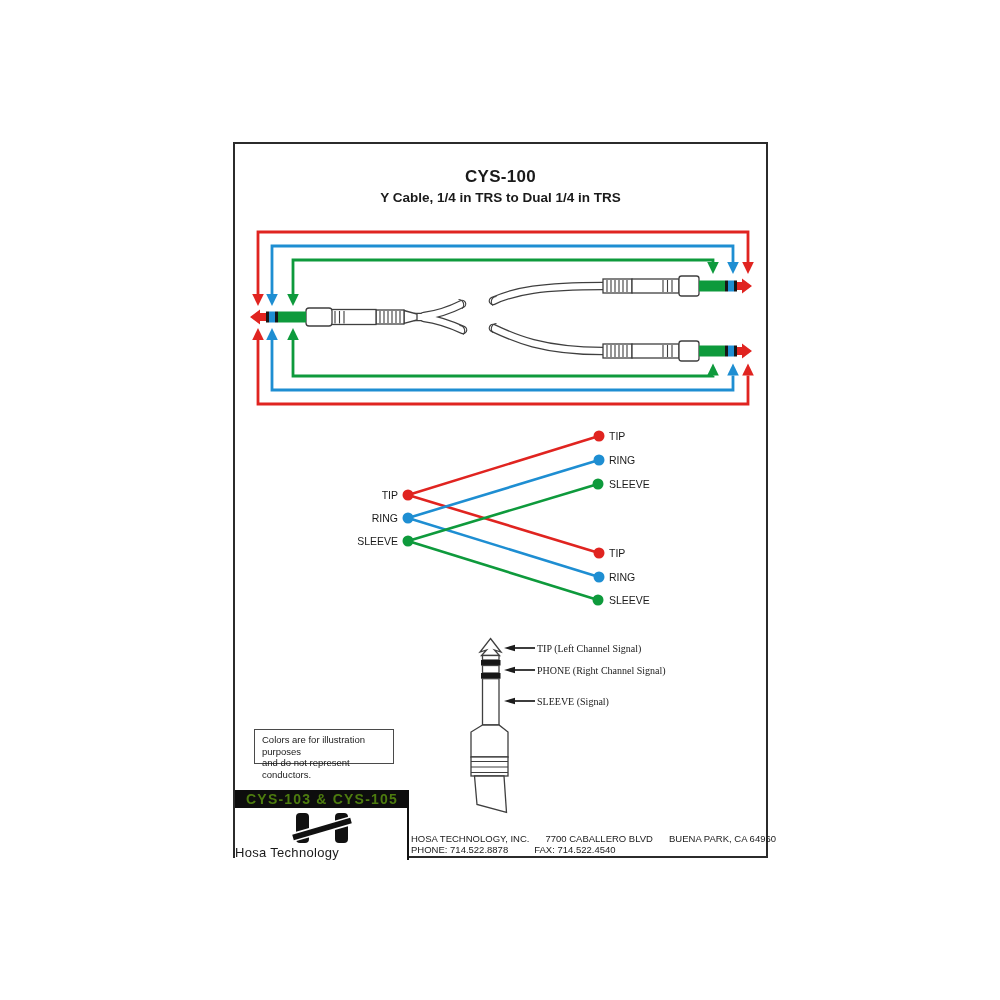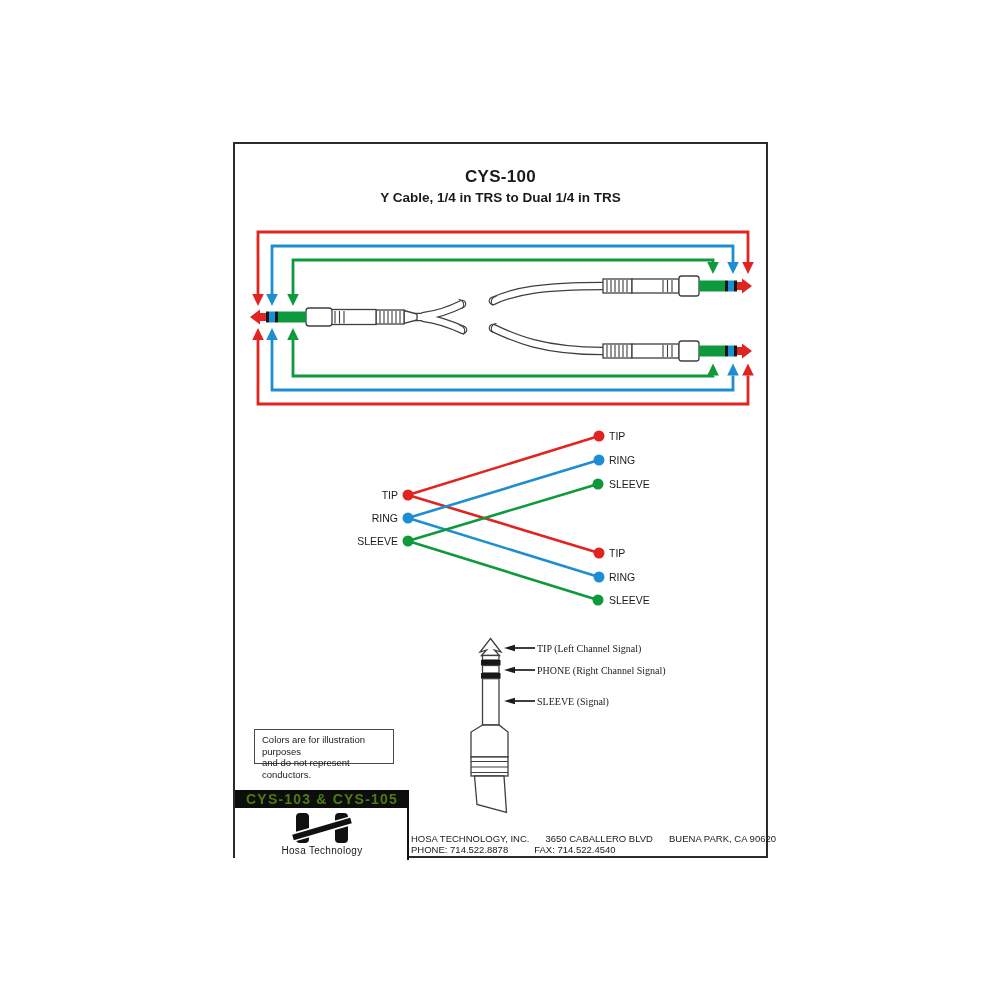--- a/index.html
+++ b/index.html
@@ -25,21 +25,21 @@
   .ahead{fill:#1c1c1c;}
   
   .lab{font-size:10.5px;height:12px;line-height:12px;white-space:nowrap;}
   .lab-r{text-align:right;}
   .conn-lab{font-size:10px;height:13px;line-height:13px;white-space:nowrap;font-family:Liberation Serif, serif;}
   .note{left:19px;top:585px;width:140px;height:35px;border:1px solid #4a4a4a;box-sizing:border-box;
         font-size:9.5px;line-height:11.5px;padding:4px 4px 12px 7px;}
   .models-bar{left:0;top:646px;width:174px;height:18px;background:#0d0d0d;color:#4d7c0f;
         font-weight:bold;font-size:14px;letter-spacing:1.2px;text-align:center;line-height:18px;}
   .logo-box{left:0;top:664px;width:174px;height:52px;background:#fff;border-right:2px solid #111;box-sizing:border-box;}
-  .logo-caption{left:0;top:701px;width:174px;text-align:center;font-size:10px;letter-spacing:.3px;}
+  .logo-caption{left:0;top:701px;width:174px;text-align:left;font-size:13px;letter-spacing:.3px;}
   .footer{left:176px;top:689px;width:357px;font-size:9.5px;}
   .footer-row{display:flex;white-space:nowrap;}
   .footer-row.r1{gap:16px;}
   .footer-row.r2{gap:26px;margin-top:0;}
 </style>
 </head>
 <body>
 
 <div id="frame">
 
@@ -213,22 +213,22 @@
     <rect x="7" y="2" width="13" height="30" rx="4" fill="#111"></rect>
     <rect x="46" y="2" width="13" height="30" rx="4" fill="#111"></rect>
     <line x1="0" y1="27.5" x2="66" y2="8.5" stroke="#fff" stroke-width="9"></line>
     <line x1="4" y1="26.5" x2="62" y2="9.5" stroke="#111" stroke-width="5.5"></line>
   </svg>
   <div class="abs logo-caption">Hosa Technology</div>
 
   <div class="abs footer">
     <div class="footer-row r1">
       <span>HOSA TECHNOLOGY, INC.</span>
-      <span>3650 CABALLERO BLVD</span>
-      <span>BUENA PARK, CA 90620</span>
+      <span>7700 CABALLERO BLVD</span>
+      <span>BUENA PARK, CA 64960</span>
     </div>
     <div class="footer-row r2">
       <span>PHONE: 714.522.8878</span>
       <span>FAX: 714.522.4540</span>
     </div>
   </div>
 
 </div>
 
 </body></html>

